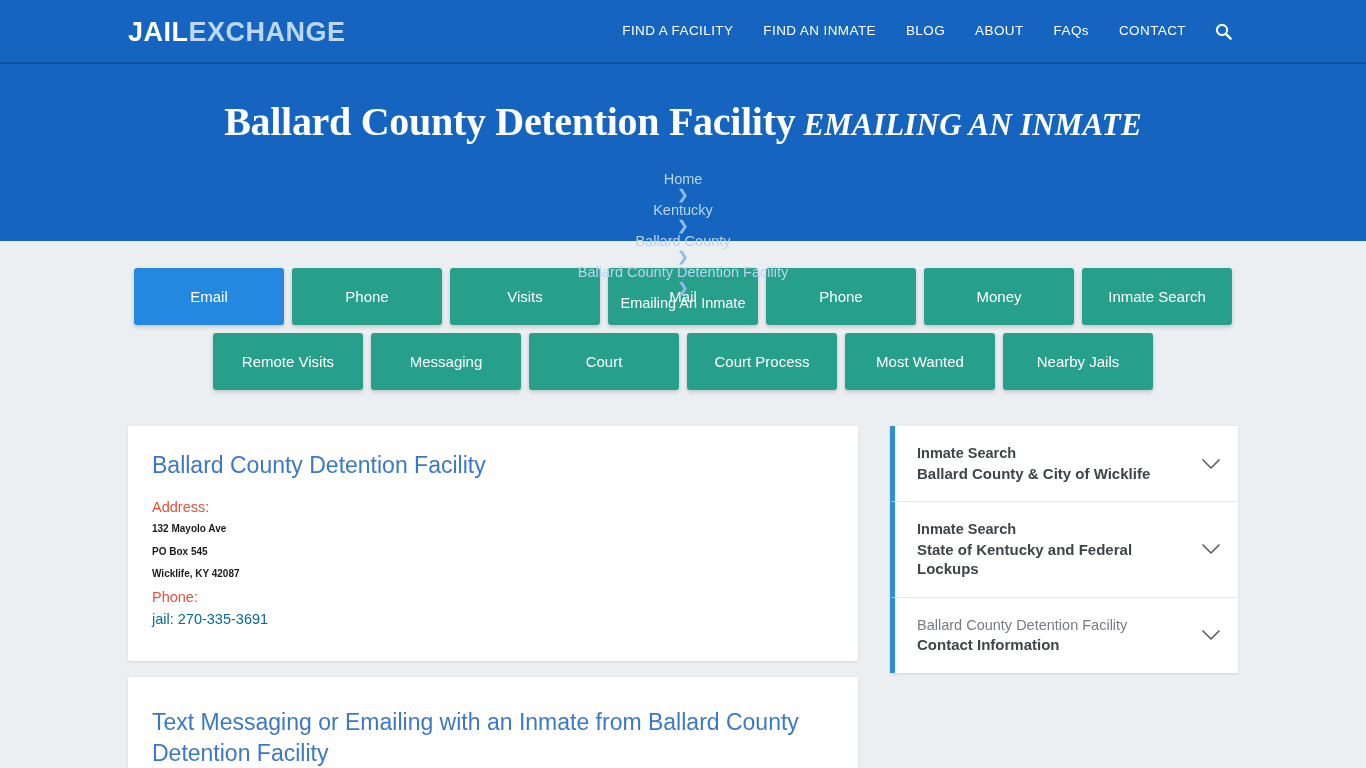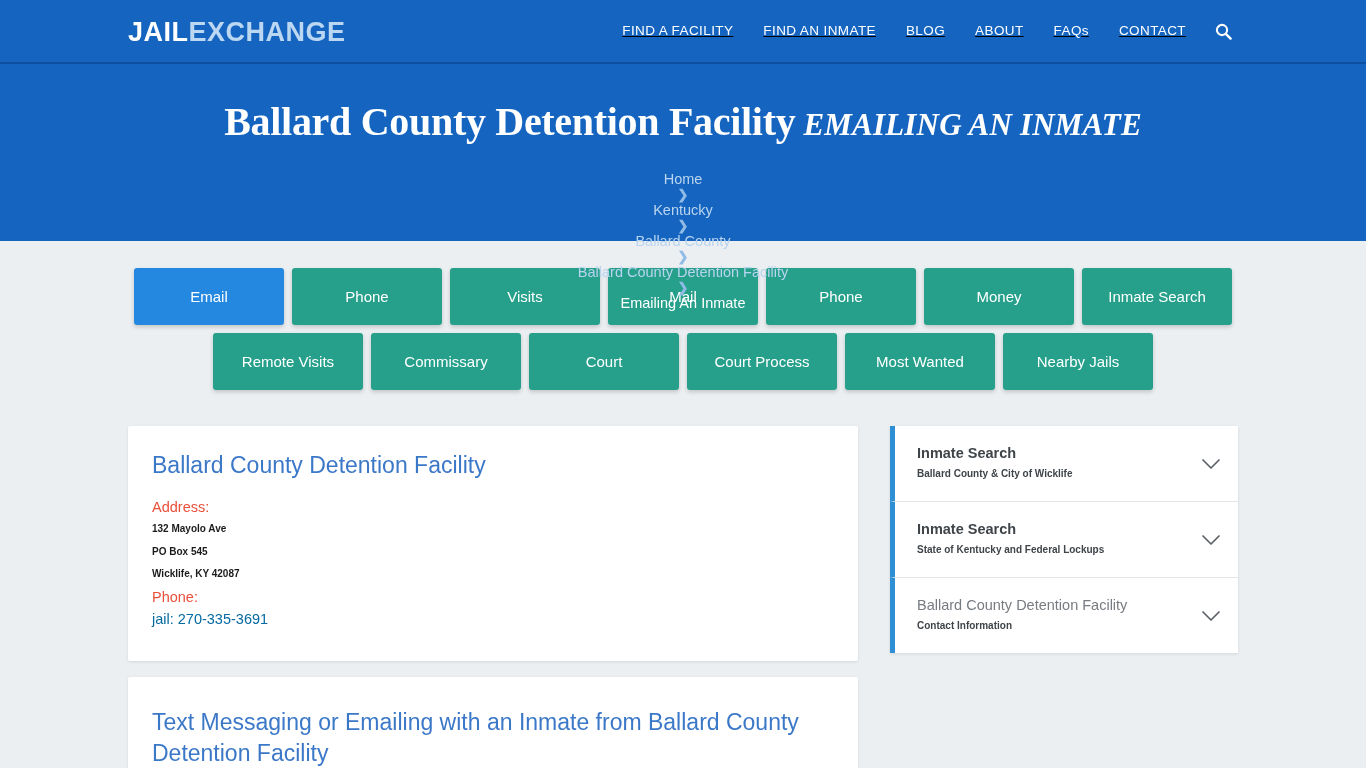--- a/index.html
+++ b/index.html
@@ -35,21 +35,20 @@
   .brand .b-exch { color: #bbd7f2; }
 
   .nav-links {
     position: absolute;
     right: 128px;
     top: 0;
     height: 62px;
     display: flex;
     align-items: center;
     gap: 0;
-    text-decoration: underline;
   }
   .nav-links a {
     color: #ffffff;
     text-decoration: none;
     font-size: 13.5px;
     letter-spacing: 0.4px;
     padding: 0 15px;
     line-height: 62px;
     white-space: nowrap;
   }
@@ -218,21 +217,21 @@
   .acc-item:last-child { border-bottom: none; }
   .acc-text { flex: 1; }
   .acc-l1 {
     font-size: 14.5px;
     line-height: 19.5px;
     color: #3f4449;
     font-weight: bold;
   }
   .acc-l1.light { font-weight: normal; color: #777c82; }
   .acc-l2 {
-    font-size: 10px;
+    font-size: 15px;
     line-height: 19.5px;
     color: #3f4449;
     font-weight: bold;
   }
   .acc-chev {
     width: 22px;
     flex: none;
     margin-left: 10px;
     display: flex;
     align-items: center;
@@ -285,21 +284,21 @@
 <div class="tabs-wrap">
   <div class="tabs">
     <div class="tab active">Email</div>
     <div class="tab">Phone</div>
     <div class="tab">Visits</div>
     <div class="tab">Mail</div>
     <div class="tab">Phone</div>
     <div class="tab">Money</div>
     <div class="tab">Inmate Search</div>
     <div class="tab">Remote Visits</div>
-    <div class="tab">Commissary</div>
+    <div class="tab">Messaging</div>
     <div class="tab">Court</div>
     <div class="tab">Court Process</div>
     <div class="tab">Most Wanted</div>
     <div class="tab">Nearby Jails</div>
   </div>
 </div>
 
 <div class="content">
 
   <div class="col-main">

